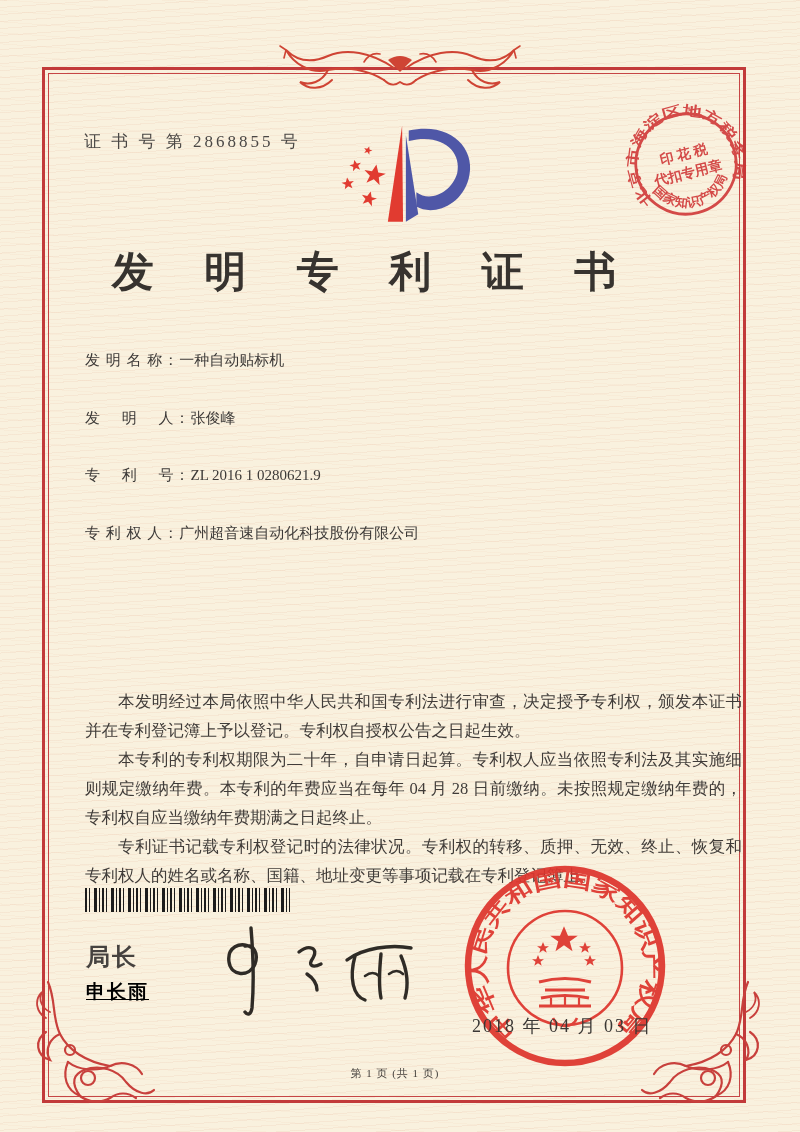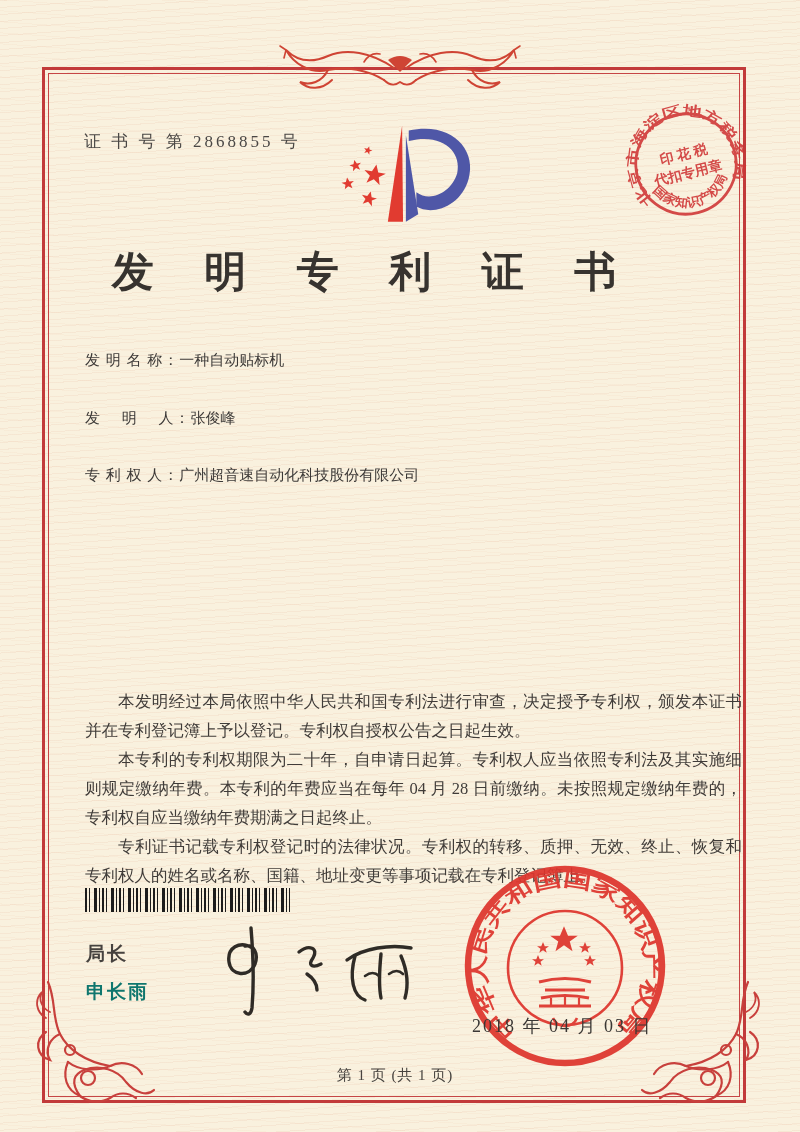--- a/index.html
+++ b/index.html
@@ -39,29 +39,29 @@
   
   .barcode{
     left:85px;top:888px;width:205px;height:24px;
     background:repeating-linear-gradient(90deg,
       #1c1c1c 0 2px, transparent 2px 4px,
       #1c1c1c 4px 5px, transparent 5px 9px,
       #1c1c1c 9px 12px, transparent 12px 14px,
       #1c1c1c 14px 15px, transparent 15px 17px);
   }
   
-  .director-label{left:86px;top:941px;font-size:19px;font-family:"Liberation Sans","DejaVu Sans",sans-serif;font-weight:600;color:#46423f;letter-spacing:2px;}
-  .director-name{left:86px;top:979px;font-size:19px;font-family:"Liberation Sans","DejaVu Sans",sans-serif;font-weight:600;color:#0f766e;letter-spacing:2px;}
+  .director-label{left:86px;top:941px;font-size:24px;font-family:"Liberation Sans","DejaVu Sans",sans-serif;font-weight:600;color:#46423f;letter-spacing:2px;}
+  .director-name{left:86px;top:979px;font-size:19px;font-family:"Liberation Sans","DejaVu Sans",sans-serif;font-weight:600;color:#000000;letter-spacing:2px;text-decoration:underline;}
   .sig-svg{left:195px;top:922px;}
   
   .tax-stamp{left:606px;top:84px;opacity:.88;}
   .big-seal{left:455px;top:856px;opacity:.93;}
   .seal-date{left:472px;top:1014px;font-size:18px;letter-spacing:2px;color:#3a3734;z-index:5;}
   
-  .footer{left:0;top:1066px;width:790px;text-align:center;font-size:15px;color:#47433f;letter-spacing:1px;}
+  .footer{left:0;top:1066px;width:790px;text-align:center;font-size:11px;color:#47433f;letter-spacing:1px;}
   
   .flourish-top{left:276px;top:34px;}
   .corner-bl{left:26px;top:978px;}
   .corner-br{left:640px;top:978px;transform:scaleX(-1);}
   .logo{left:328px;top:120px;}
   svg text{font-family:"Liberation Serif","DejaVu Serif",serif;}
 </style>
 </head>
 <body>
 
@@ -142,20 +142,21 @@
     <text x="75" y="70" font-size="13" fill="#cf3434" font-weight="bold" text-anchor="middle">印 花 税</text>
     <text x="75" y="88" font-size="13" fill="#cf3434" font-weight="bold" text-anchor="middle">代扣专用章</text>
   </g>
 </svg>
 
 <div class="abs title">发 明 专 利 证 书</div>
 
 <div class="abs fields">
   <div class="field-row"><span class="lbl">发 明 名 称：</span><span class="val">一种自动贴标机</span></div>
   <div class="field-row"><span class="lbl">发　 明　 人：</span><span class="val">张俊峰</span></div>
+  <div class="field-row"><span class="lbl">专　 利　 号：</span><span class="val">ZL 2016 1 0280621.9</span></div>
   <div class="field-row"><span class="lbl">专 利 权 人：</span><span class="val">广州超音速自动化科技股份有限公司</span></div>
 </div>
 
 <div class="abs body-text">
   <p>本发明经过本局依照中华人民共和国专利法进行审查，决定授予专利权，颁发本证书并在专利登记簿上予以登记。专利权自授权公告之日起生效。</p>
   <p>本专利的专利权期限为二十年，自申请日起算。专利权人应当依照专利法及其实施细则规定缴纳年费。本专利的年费应当在每年 04 月 28 日前缴纳。未按照规定缴纳年费的，专利权自应当缴纳年费期满之日起终止。</p>
   <p>专利证书记载专利权登记时的法律状况。专利权的转移、质押、无效、终止、恢复和专利权人的姓名或名称、国籍、地址变更等事项记载在专利登记簿上。</p>
 </div>
 
 <div class="abs barcode"></div>

